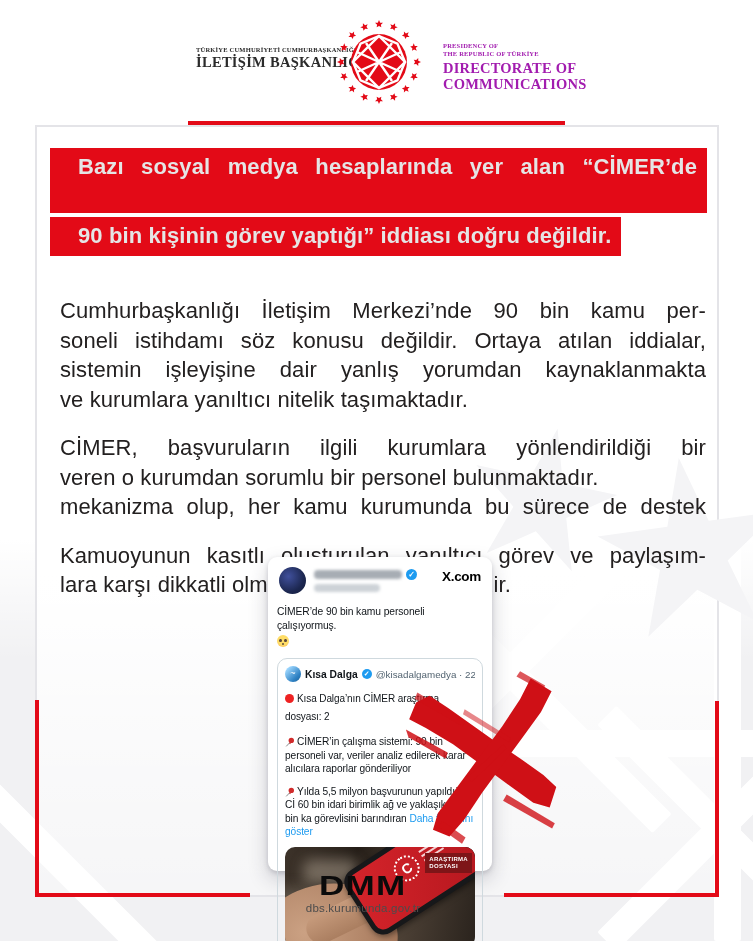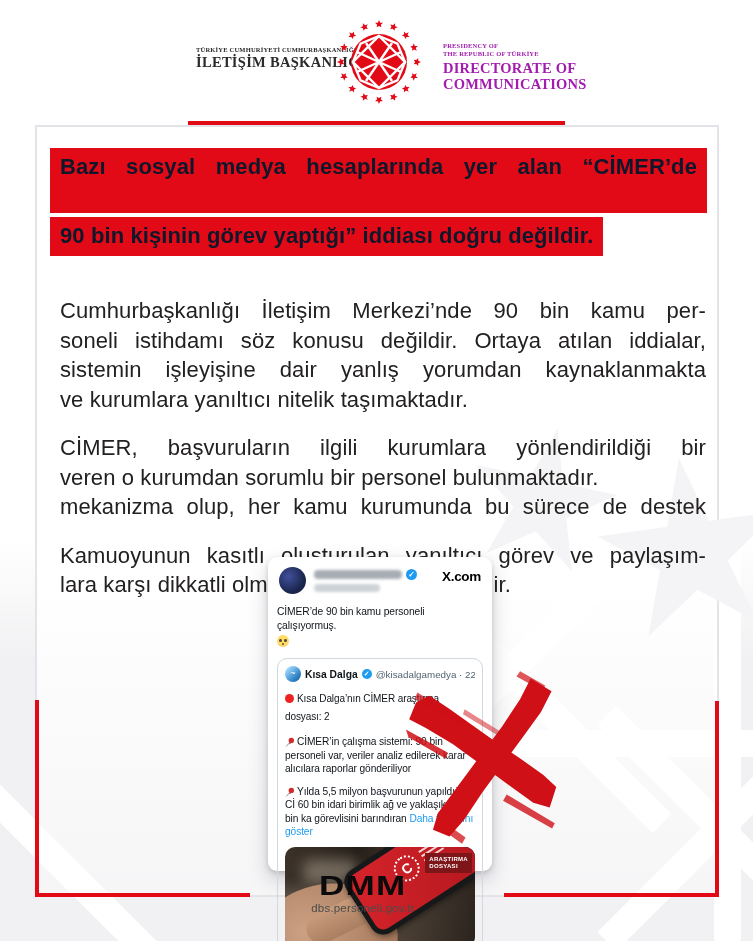--- a/index.html
+++ b/index.html
@@ -41,22 +41,22 @@
   .seg-right { right:-2px; bottom:-2px; width:4px; height:196px; }
   .seg-bl { left:-2px; bottom:-2px; width:215px; height:4px; }
   .seg-br { right:-2px; bottom:-2px; width:215px; height:4px; }
 
   .watermark-star { position:absolute; background:#f4f4f6; clip-path:polygon(50% 0%,61% 35%,98% 35%,68% 57%,79% 91%,50% 70%,21% 91%,32% 57%,2% 35%,39% 35%); }
   .ws1 { left:430px; top:300px; width:150px; height:150px; transform:rotate(12deg); }
   .ws2 { left:560px; top:330px; width:190px; height:190px; transform:rotate(-8deg); }
 
   .card-content { position:relative; padding:21px 0 0 13px; z-index:2; }
 
-  .claim-line { display:table; background:#e30a17; color:#0f172a; font-weight:bold; font-size:22px;
-                letter-spacing:0.1px; padding:6px 10px 7px 10px; margin-bottom:4px; white-space:nowrap; }
+  .claim-line { display:table; background:#e30a17; color:#e5e5e5; font-weight:bold; font-size:22px;
+                letter-spacing:0.1px; padding:6px 10px 7px 28px; margin-bottom:4px; white-space:nowrap; }
   .claim-line.justified { display:block; width:657px; white-space:normal; text-align:justify; }
   .claim-line.justified::after { content:""; display:inline-block; width:100%; }
 
   .body-text { margin-top:40px; margin-left:10px; width:646px; color:#232020; font-size:22px; line-height:29.5px; letter-spacing:0.1px; }
   .para { margin-bottom:19px; }
   .pline { display:block; text-align:justify; text-align-last:justify; white-space:nowrap; }
   .pline.last { text-align-last:left; }
 
   
   .tweet-card { position:absolute; left:268px; top:557px; width:224px; height:314px; background:#fff; border-radius:9px;
@@ -277,16 +277,16 @@
       <path d="M96,128 L142,160 L139,165 L92,134 Z" opacity="0.8"></path>
       <path d="M118,6 L142,22 L139,27 L114,11 Z" opacity="0.7"></path>
       <path d="M30,150 L52,168 L48,174 L26,156 Z" opacity="0.75"></path>
       <path d="M60,40 L104,72 L102,76 L58,45 Z" opacity="0.5"></path>
       <path d="M58,108 L96,78 L99,82 L62,113 Z" opacity="0.5"></path>
     </g>
   </svg>
 
   <div class="footer">
     <div><span class="dmm">DMM</span></div>
-    <div class="site-url">dbs.personeli.gov.tr</div>
+    <div class="site-url">dbs.kurumunda.gov.tr</div>
   </div>
 
 </div>
 
 </body></html>

